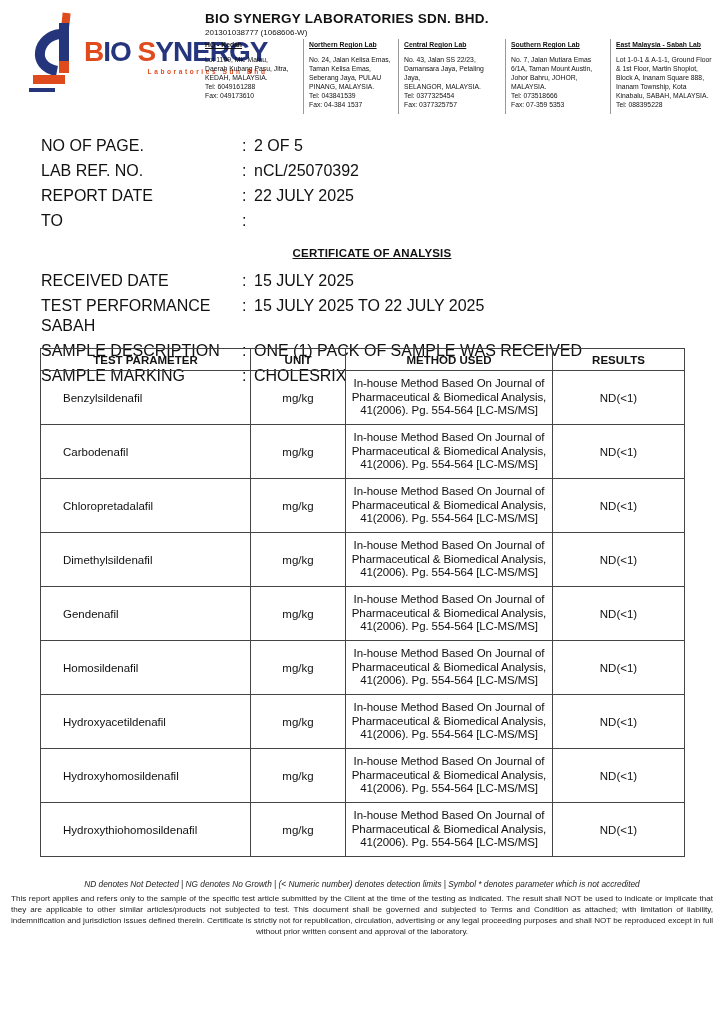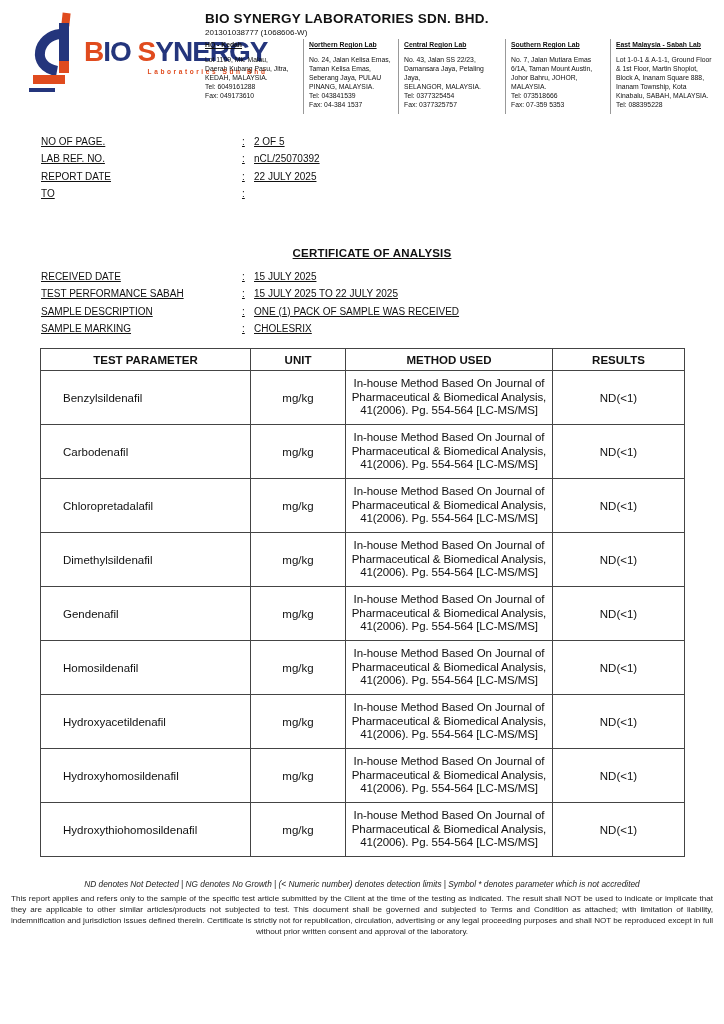--- a/index.html
+++ b/index.html
@@ -25,21 +25,21 @@
   .lab-col:nth-child(3){ width:107px; }
   .lab-col:nth-child(4){ width:105px; }
   .lab-col:nth-child(5){ width:109px; }
   .lab-name { font-size:6.8px; font-weight:bold; text-decoration:underline; white-space:nowrap; }
   .lab-addr { font-size:6.8px; line-height:1.32; margin-top:8px; white-space:pre-line; }
 
   
   .info-block { position:absolute; left:41px; width:650px; }
   #info-top { top:136px; }
   #sample-block { top:271px; }
-  .info-row { display:flex; font-size:10px; margin-bottom:4.5px; line-height:1.28;text-decoration:underline; }
+  .info-row { display:flex; font-size:16px; margin-bottom:4.5px; line-height:1.28; }
   .info-label { width:201px; flex:0 0 201px; }
   .info-colon { width:12px; flex:0 0 12px; }
   .info-value { white-space:pre-line; }
 
   .doc-title-wrap { position:absolute; top:243px; left:0; width:724px; text-align:center; }
   .doc-title { display:inline-block; margin-left:20px; font-size:11.5px; font-weight:bold; text-decoration:underline; letter-spacing:.2px; }
 
   
   .table-wrap { position:absolute; left:40px; top:348px; }
   table { border-collapse:collapse; table-layout:fixed; width:644px; border:1.5px solid #333; }

